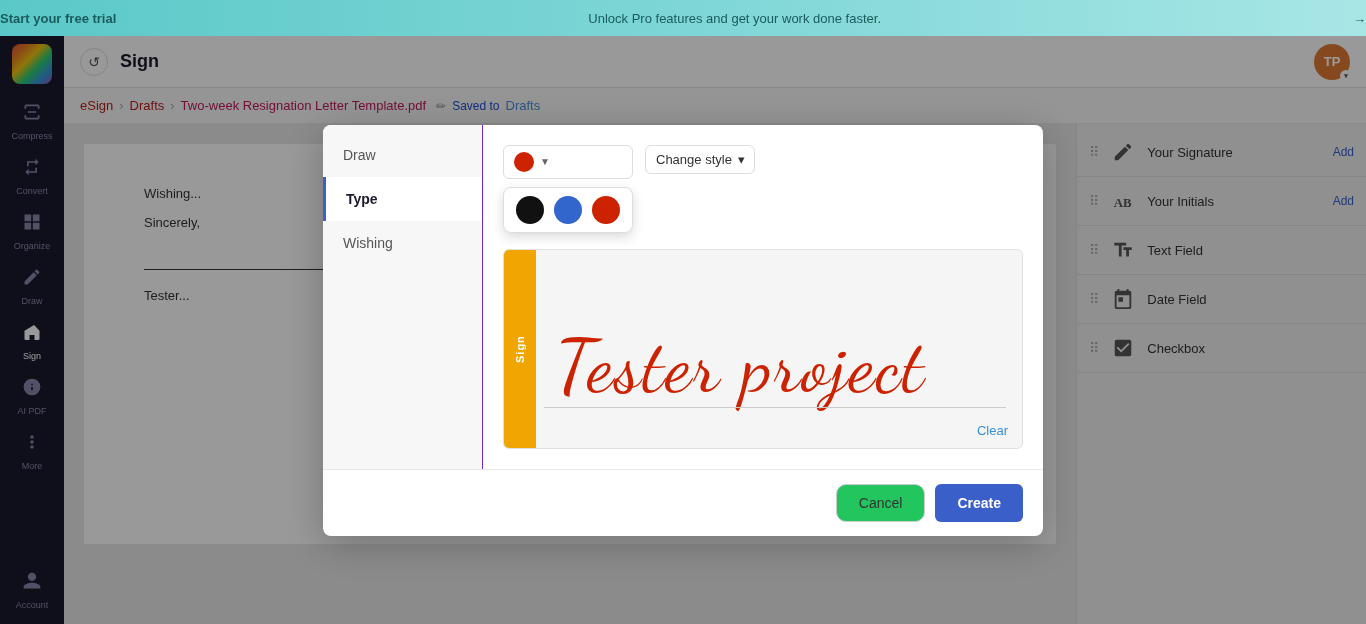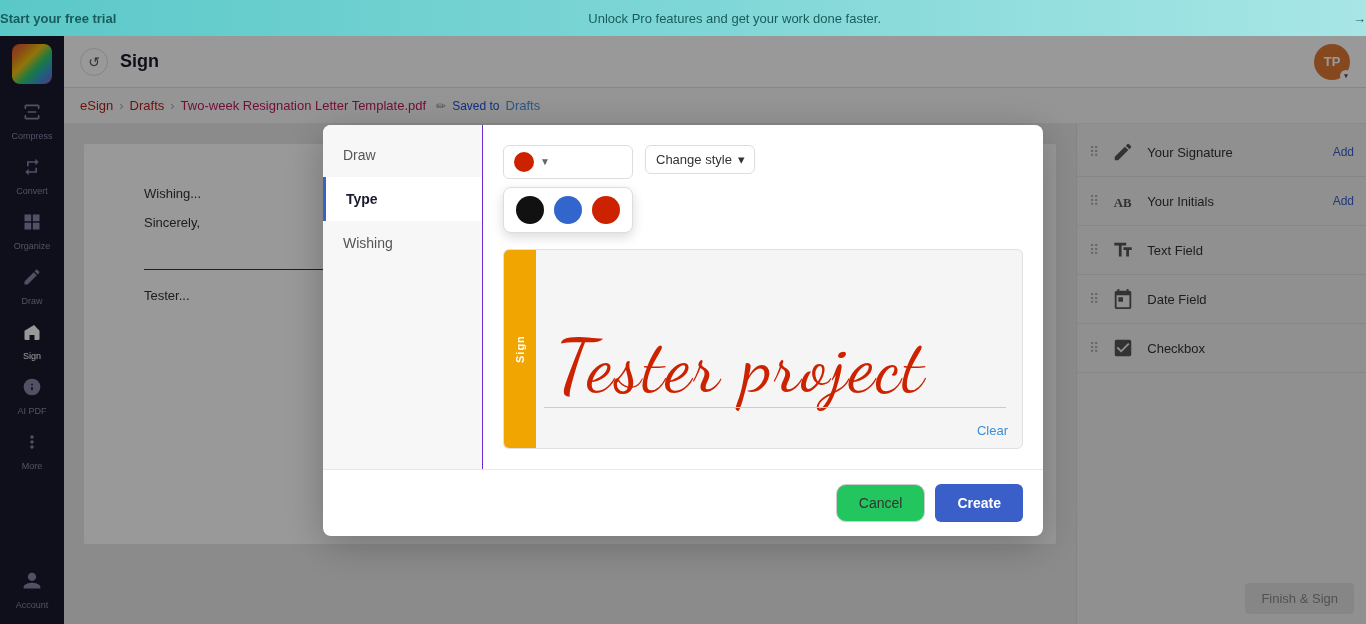--- a/index.html
+++ b/index.html
@@ -544,23 +544,20 @@
             <span class="panel-item-drag">⠿</span>
             <span class="panel-item-icon">
               <svg width="22" height="22" viewBox="0 0 24 24" fill="#555">
                   <path d="M19 3H5c-1.1 0-2 .9-2 2v14c0 1.1.9 2 2 2h14c1.1 0 2-.9 2-2V5c0-1.1-.9-2-2-2zm-9 14l-5-5 1.41-1.41L10 14.17l7.59-7.59L19 8l-9 9z"></path>
                 </svg>
             </span>
             <span class="panel-item-label">Checkbox</span>
           </div>
         </div>
 
-        <div class="panel-footer">
-          <button class="finish-sign-btn">Finish &amp; Sign</button>
-        </div>
       </div>
     </div>
   </div>
 </div>
 
 <div class="modal-overlay">
   <div class="modal">
     <div class="modal-body">
 
       <div class="modal-tabs">

